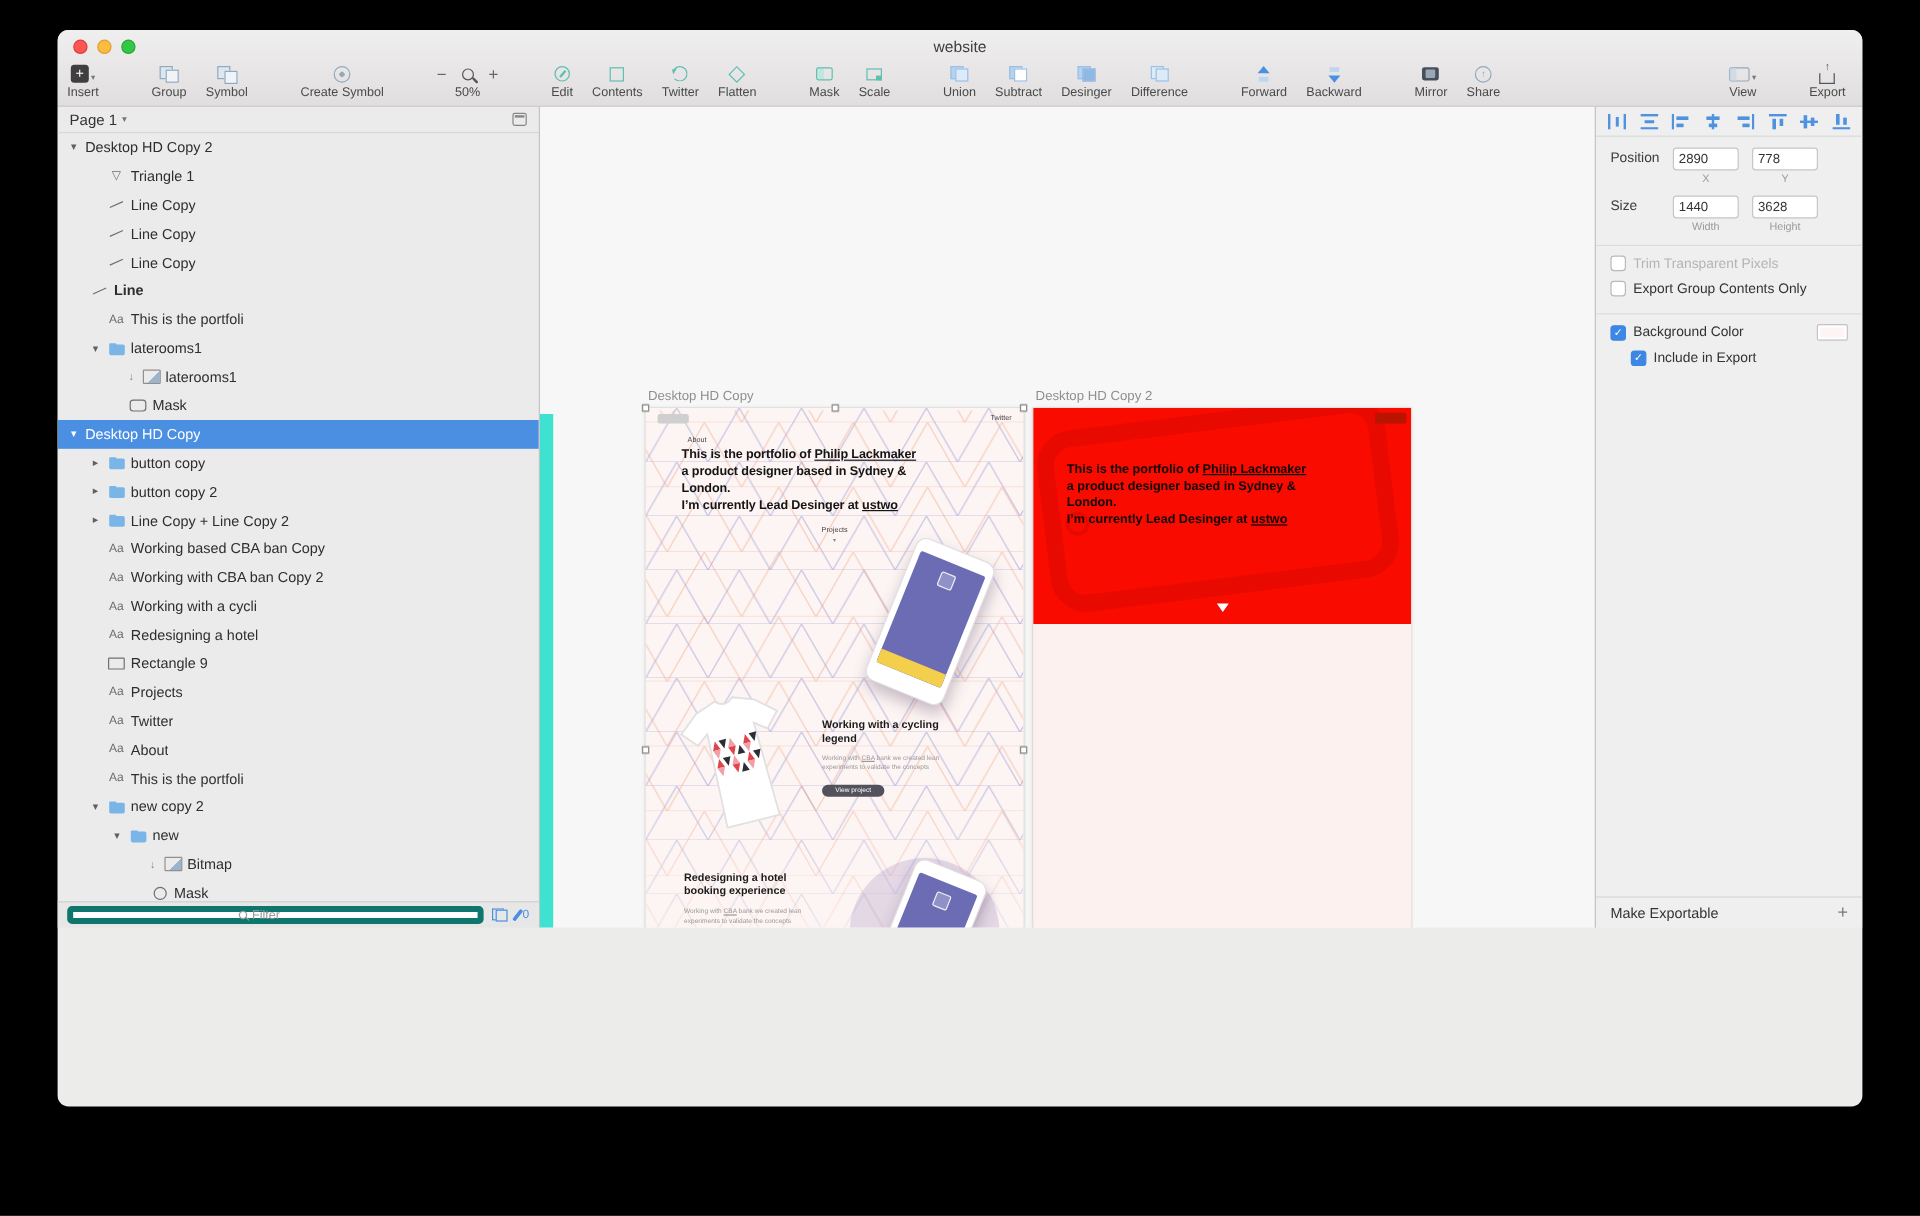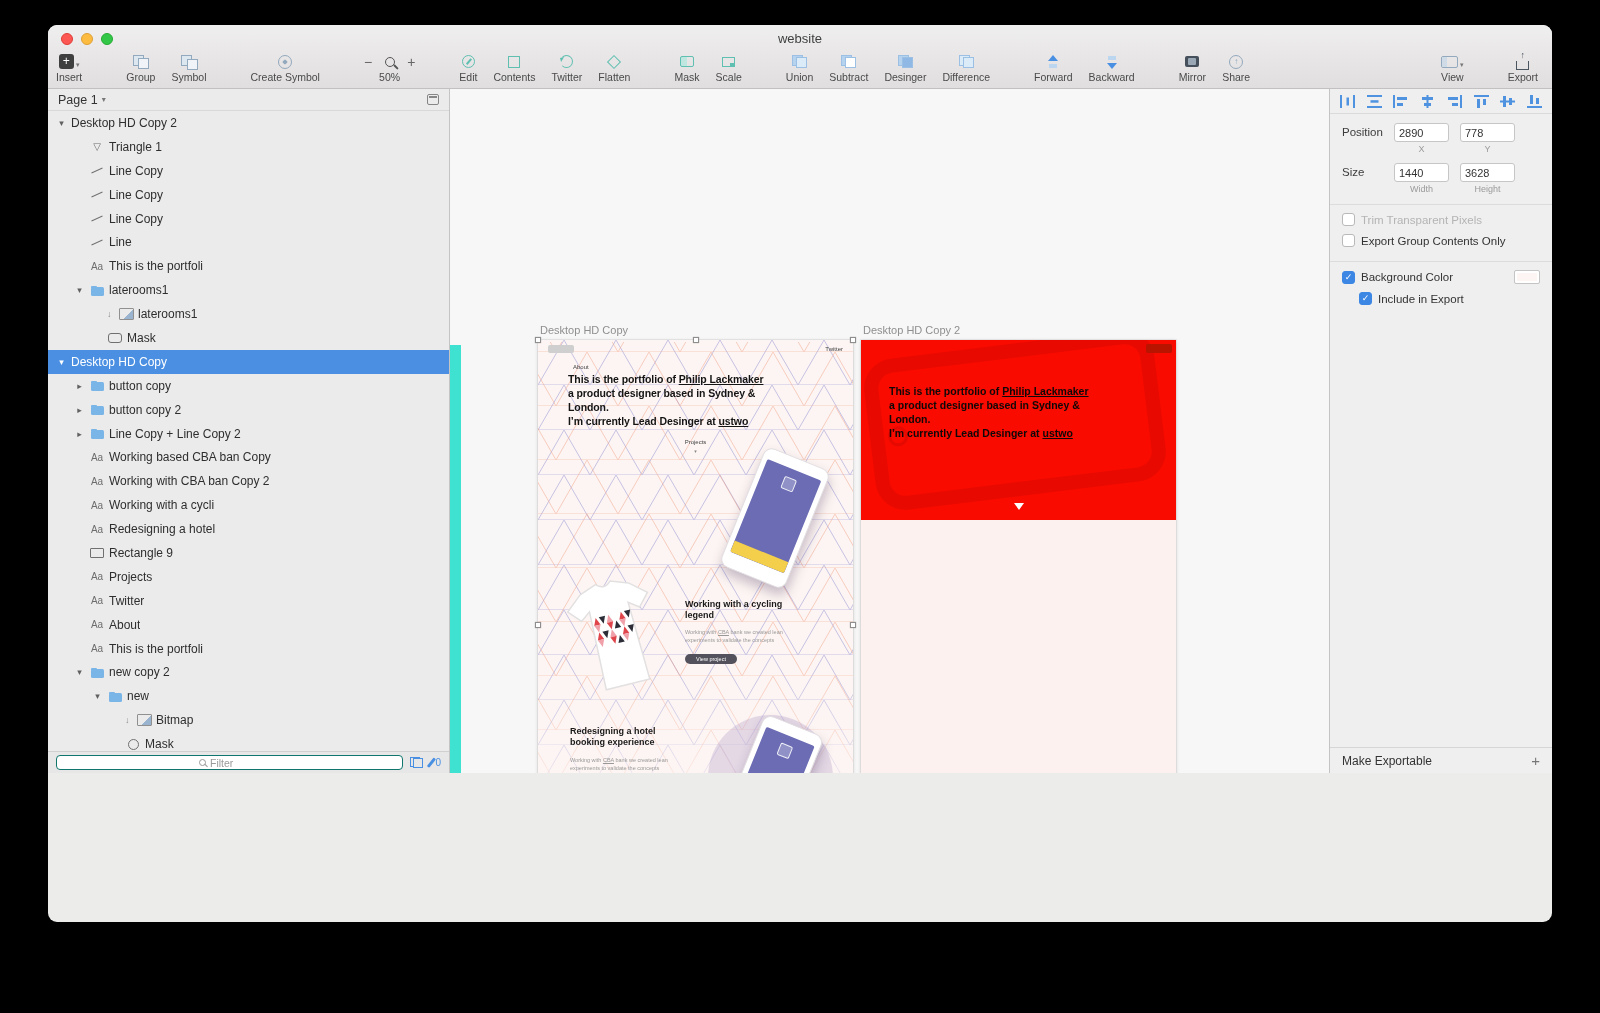--- a/index.html
+++ b/index.html
@@ -84,21 +84,21 @@
   .li-folder::after{content:"";position:absolute;top:1px;left:1.5px;width:6px;height:2px;background:#7ab5e8;border-radius:1px 1px 0 0;}
   .li-line{}
   .li-line::before{content:"";display:block;width:12px;border-top:1.4px solid #707070;transform:rotate(-24deg);}
   .li-image::before{content:"";display:block;width:13px;height:10px;border:1px solid #909090;border-radius:1px;
     background:linear-gradient(135deg,transparent 58%,#9ab3cf 58%);}
   .li-mask-rect::before{content:"";display:block;width:12px;height:8px;border:1.2px solid #707070;border-radius:3px;}
   .li-circle::before{content:"";display:block;width:9px;height:9px;border:1.2px solid #707070;border-radius:50%;}
   .li-rect::before{content:"";display:block;width:12px;height:8px;border:1.2px solid #707070;border-radius:1px;}
   .llabel{overflow:hidden;text-overflow:ellipsis;}
   .filter-bar{height:22px;border-top:1px solid #d0d0d0;display:flex;align-items:center;gap:7px;padding:0 8px;background:#e7e7e7;}
-  .filter-field{flex:1;height:15px;background:#fff;border:1px solid #0f766e;border-radius:4px;display:flex;align-items:center;justify-content:center;gap:4px;position:relative;}
+  .filter-field{flex:1;height:15px;background:#fff;border:5px solid #0f766e;border-radius:4px;display:flex;align-items:center;justify-content:center;gap:4px;position:relative;}
   .filter-field .mag-s{width:7px;height:7px;border:1.3px solid #9a9a9a;border-radius:50%;position:relative;}
   .filter-field .mag-s::after{content:"";position:absolute;width:4px;height:1.3px;background:#9a9a9a;right:-3px;bottom:-1px;transform:rotate(45deg);}
   .filter-input{border:none;outline:none;background:transparent;font-size:10.5px;color:#555;width:50px;text-align:left;padding:0;}
   .filter-input::placeholder{color:#9a9a9a;}
   .copy-pages-icon{width:13px;height:11px;position:relative;}
   .copy-pages-icon::before{content:"";position:absolute;left:0;top:0;width:8px;height:8px;border:1.3px solid #4a90e2;}
   .copy-pages-icon::after{content:"";position:absolute;right:0;bottom:0;width:8px;height:8px;border:1.3px solid #4a90e2;background:#e7e7e7;}
   .pencil-wrap{display:flex;align-items:center;gap:3px;}
   .pencil-icon{width:2.5px;height:11px;background:#4a90e2;border-radius:1px;transform:rotate(38deg);display:inline-block;}
   .pencil-count{font-size:10px;color:#4a90e2;}
@@ -360,21 +360,21 @@
           <div class="lrow" style="padding-left: 26px;">
             <span class="disc"></span>
             <span class="li li-line"></span>
             <span class="llabel">Line Copy</span>
           </div>
           <div class="lrow" style="padding-left: 26px;">
             <span class="disc"></span>
             <span class="li li-line"></span>
             <span class="llabel">Line Copy</span>
           </div>
-          <div class="lrow" style="padding-left: 26px;">
+          <div class="lrow" style="padding-left: 12px; font-weight: bold;">
             <span class="disc"></span>
             <span class="li li-line"></span>
             <span class="llabel">Line</span>
           </div>
           <div class="lrow" style="padding-left: 26px;">
             <span class="disc"></span>
             <span class="li li-text">Aa</span>
             <span class="llabel">This is the portfoli</span>
           </div>
           <div class="lrow" style="padding-left: 26px;">

